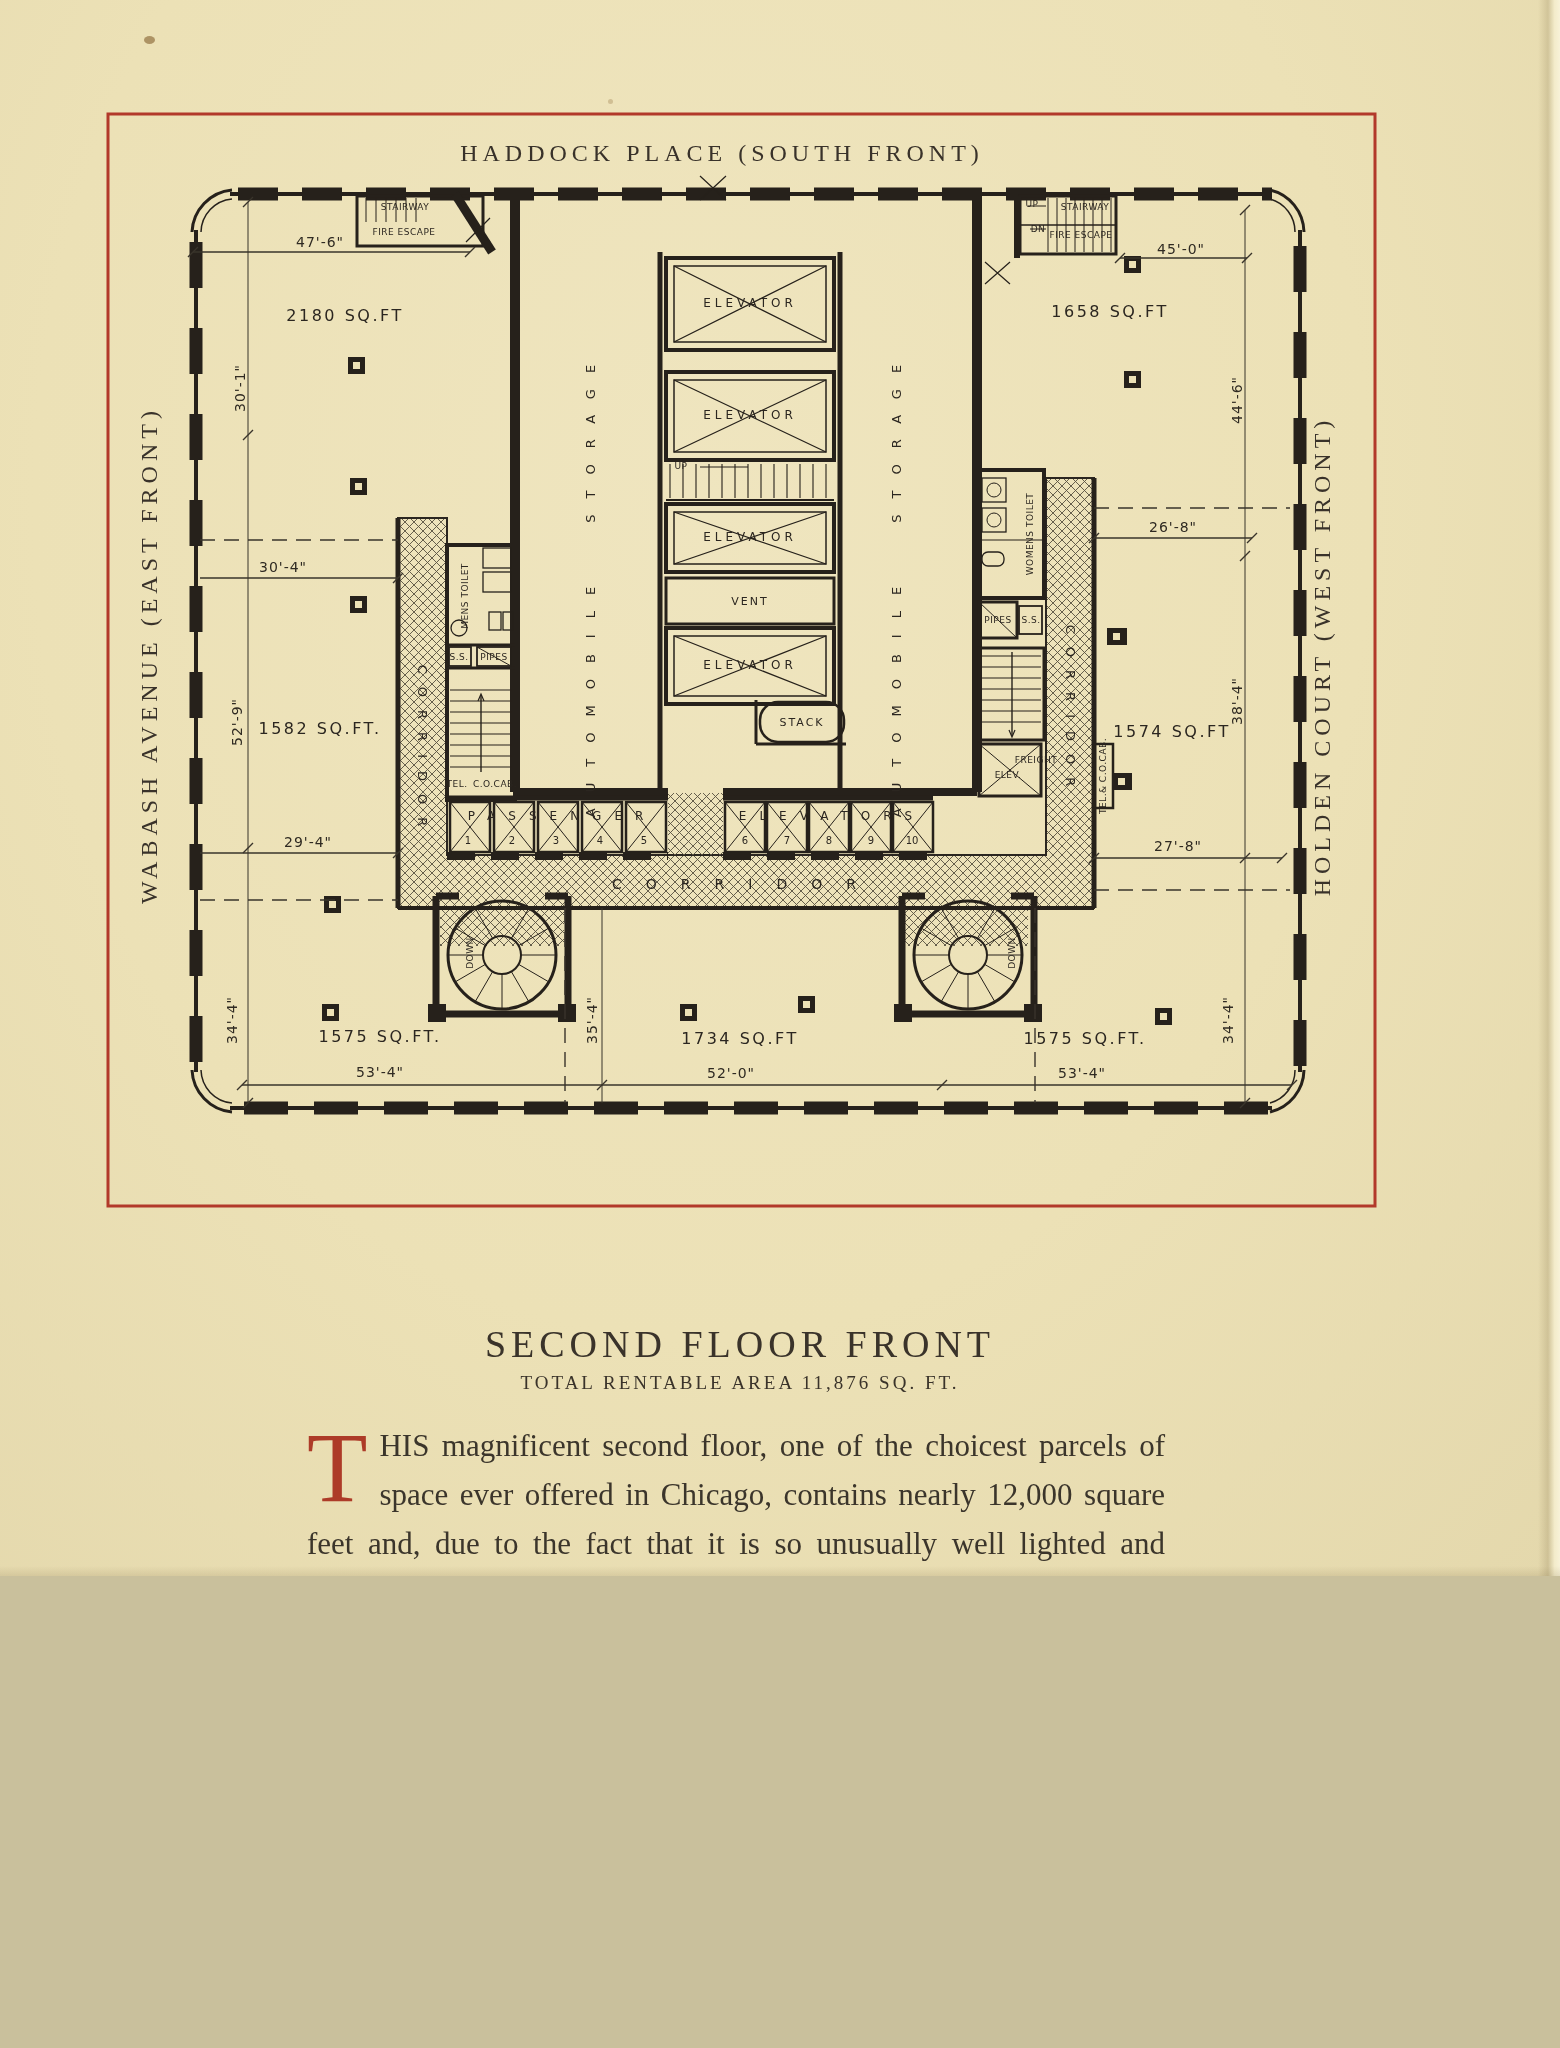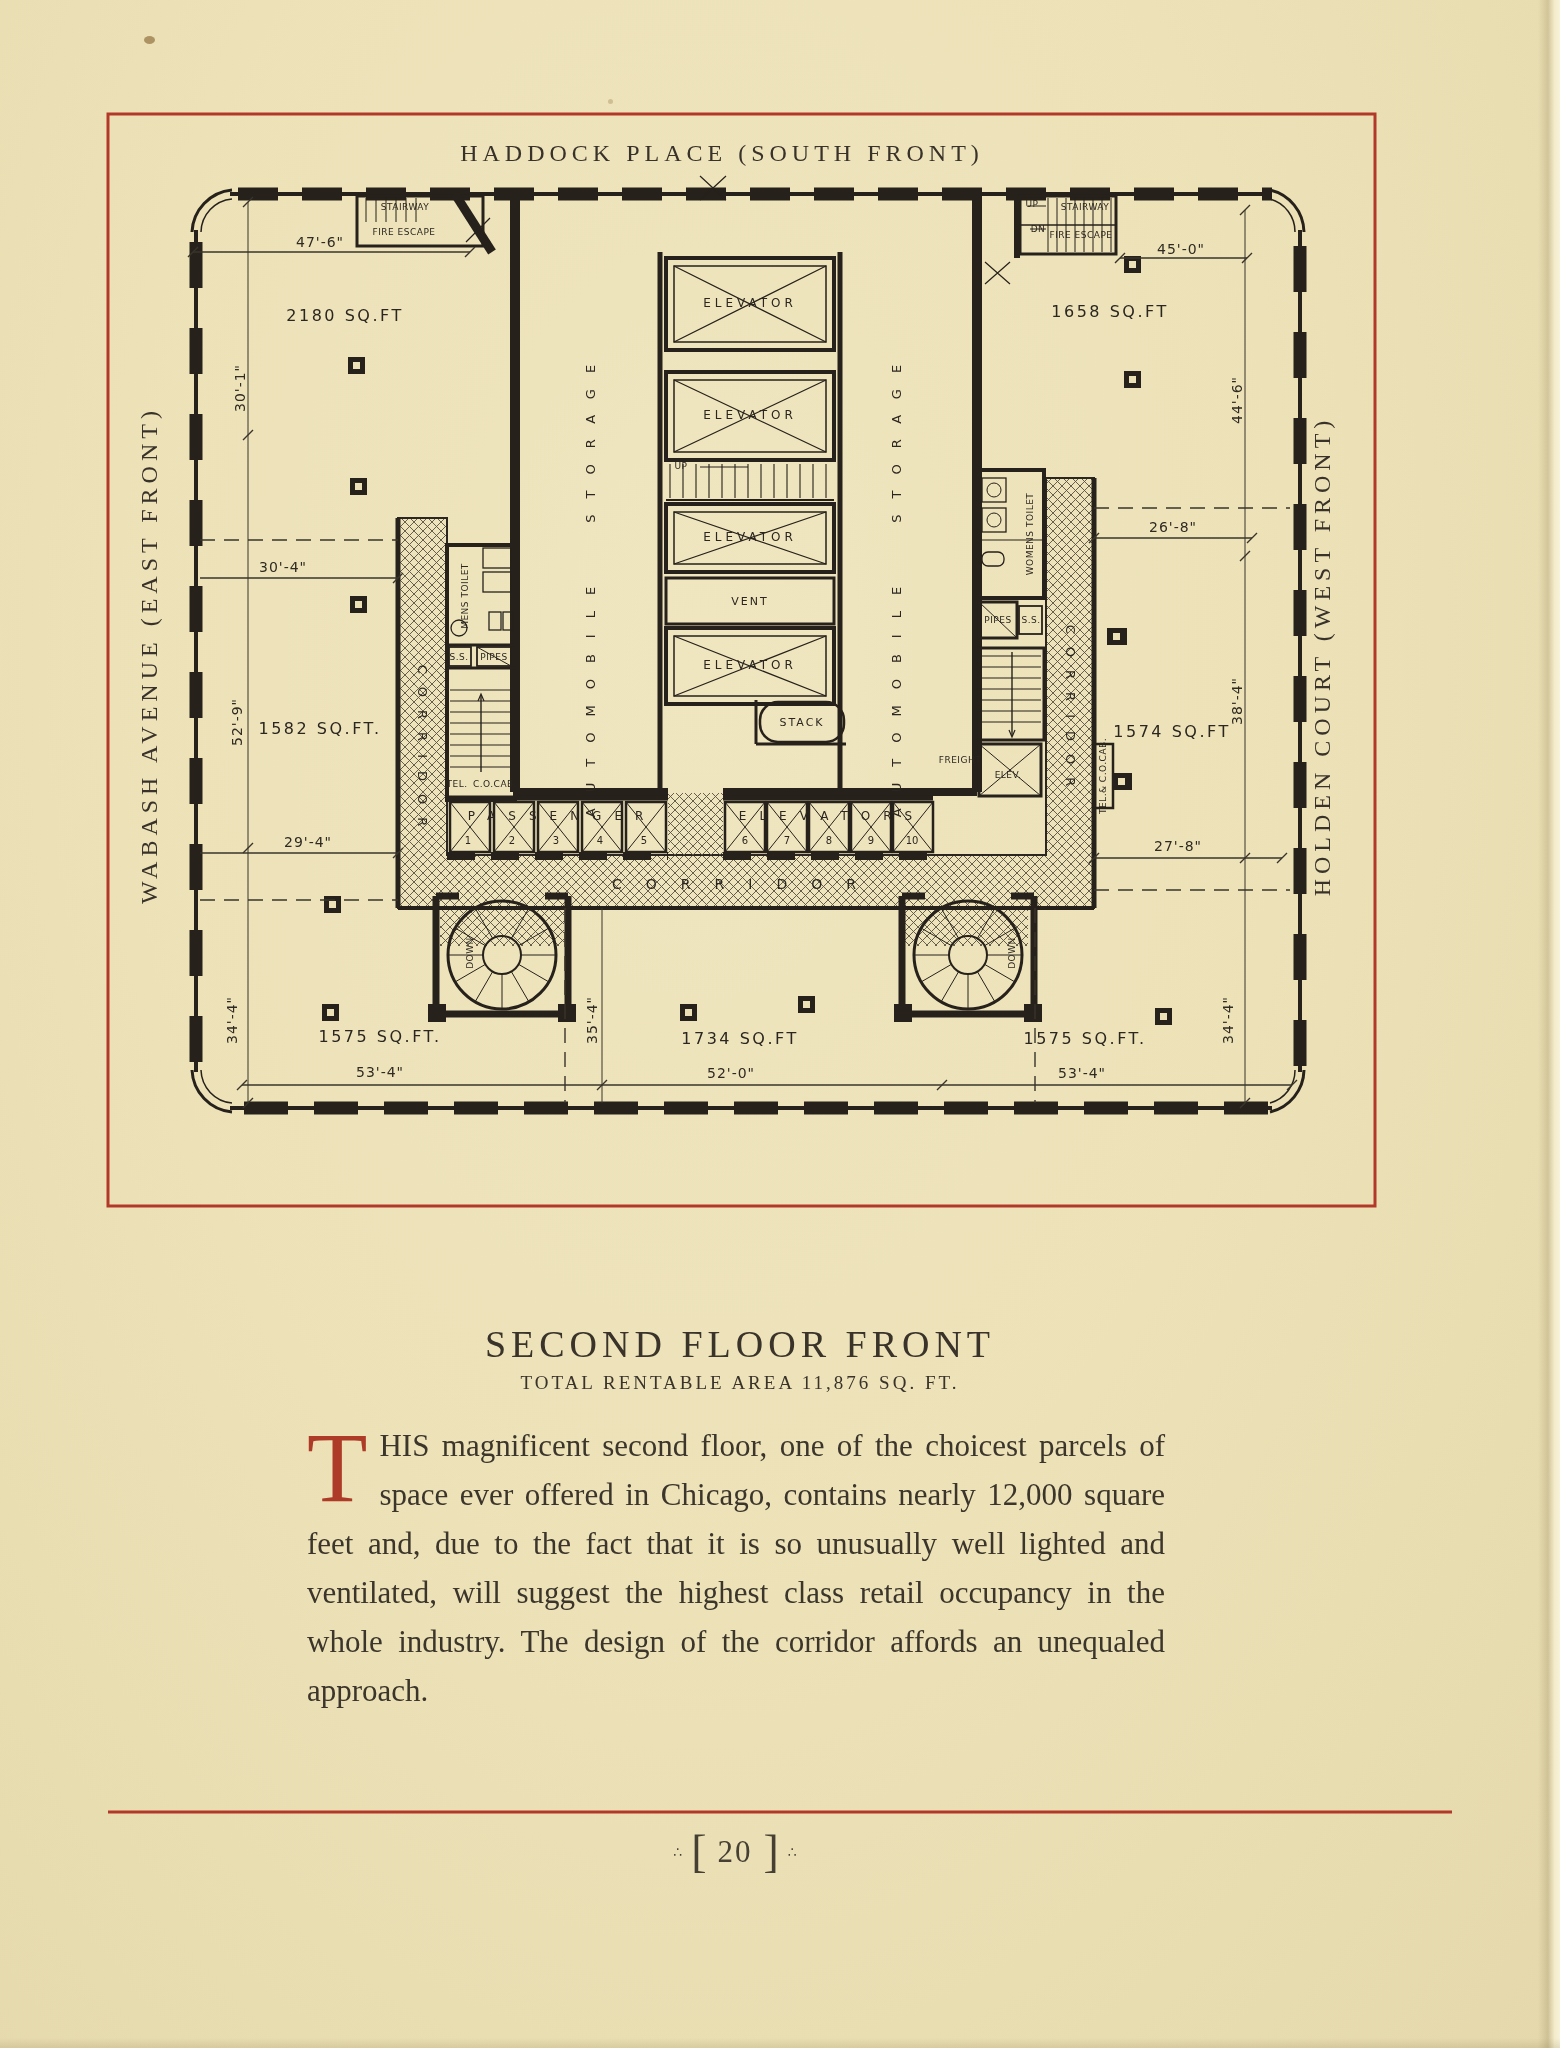--- a/index.html
+++ b/index.html
@@ -1,16 +1,16 @@
 <!DOCTYPE html>
 <html><head>
 <meta charset="utf-8">
 <style>
   html,body{margin:0;padding:0;background:#c9c09c;}
-  .page{position:relative;width:1560px;height:2048px;overflow:hidden;
+  .page{position:relative;width:1560px;height:1576px;overflow:hidden;
         background:radial-gradient(ellipse at 45% 32%, #efe5bf 0%, #ece1b6 55%, #e4d8ac 100%);
         font-family:"Liberation Serif", serif;}
   svg{position:absolute;left:0;top:0;}
   .t{position:absolute;transform:translate(-50%,-50%);white-space:nowrap;color:#2b2620;}
   .vert{transform:translate(-50%,-50%) rotate(-90deg);}
   .vcw{transform:translate(-50%,-50%) rotate(90deg);}
   .street{font:24px "Liberation Serif", serif;letter-spacing:5px;color:#39322a;}
   .area{font:16px "DejaVu Sans", sans-serif;letter-spacing:2.5px;color:#2b2620;}
   .dim{font:14px "DejaVu Sans", sans-serif;letter-spacing:1px;color:#2f2a22;}
   .room{font:12px "DejaVu Sans", sans-serif;letter-spacing:4px;color:#2b2620;}
@@ -324,21 +324,21 @@
   <span class="t corr vcw" style="left:1070px;top:712px">CORRIDOR</span>
   <span class="t corrh" style="left:746px;top:884px">CORRIDOR</span>
   <span class="t small vert" style="left:465px;top:596px">MENS TOILET</span>
   <span class="t small vert" style="left:1030px;top:534px">WOMENS TOILET</span>
   <span class="t small" style="left:494px;top:657px">PIPES</span>
   <span class="t small" style="left:459px;top:657px">S.S.</span>
   <span class="t small" style="left:998px;top:620px">PIPES</span>
   <span class="t small" style="left:1031px;top:620px">S.S.</span>
   <span class="t small" style="left:457px;top:784px">TEL.</span>
   <span class="t small" style="left:495px;top:784px">C.O.CAB.</span>
-  <span class="t small" style="left:960px;top:760px">FREIGHT</span>
+  <span class="t small" style="left:1036px;top:760px">FREIGHT</span>
   <span class="t small" style="left:1008px;top:775px">ELEV.</span>
   <span class="t small vert" style="left:1103px;top:776px">TEL.&amp; C.O.CAB.</span>
   <span class="t small vert" style="left:470px;top:953px">DOWN</span>
   <span class="t small vert" style="left:1012px;top:953px">DOWN</span>
   <span class="t shaftl" style="left:562px;top:816px">PASSENGER</span>
   <span class="t shaftl" style="left:832px;top:816px">ELEVATORS</span>
   <span class="t num" style="left:468px;top:840px">1</span>
   <span class="t num" style="left:512px;top:840px">2</span>
   <span class="t num" style="left:556px;top:840px">3</span>
   <span class="t num" style="left:600px;top:840px">4</span>

